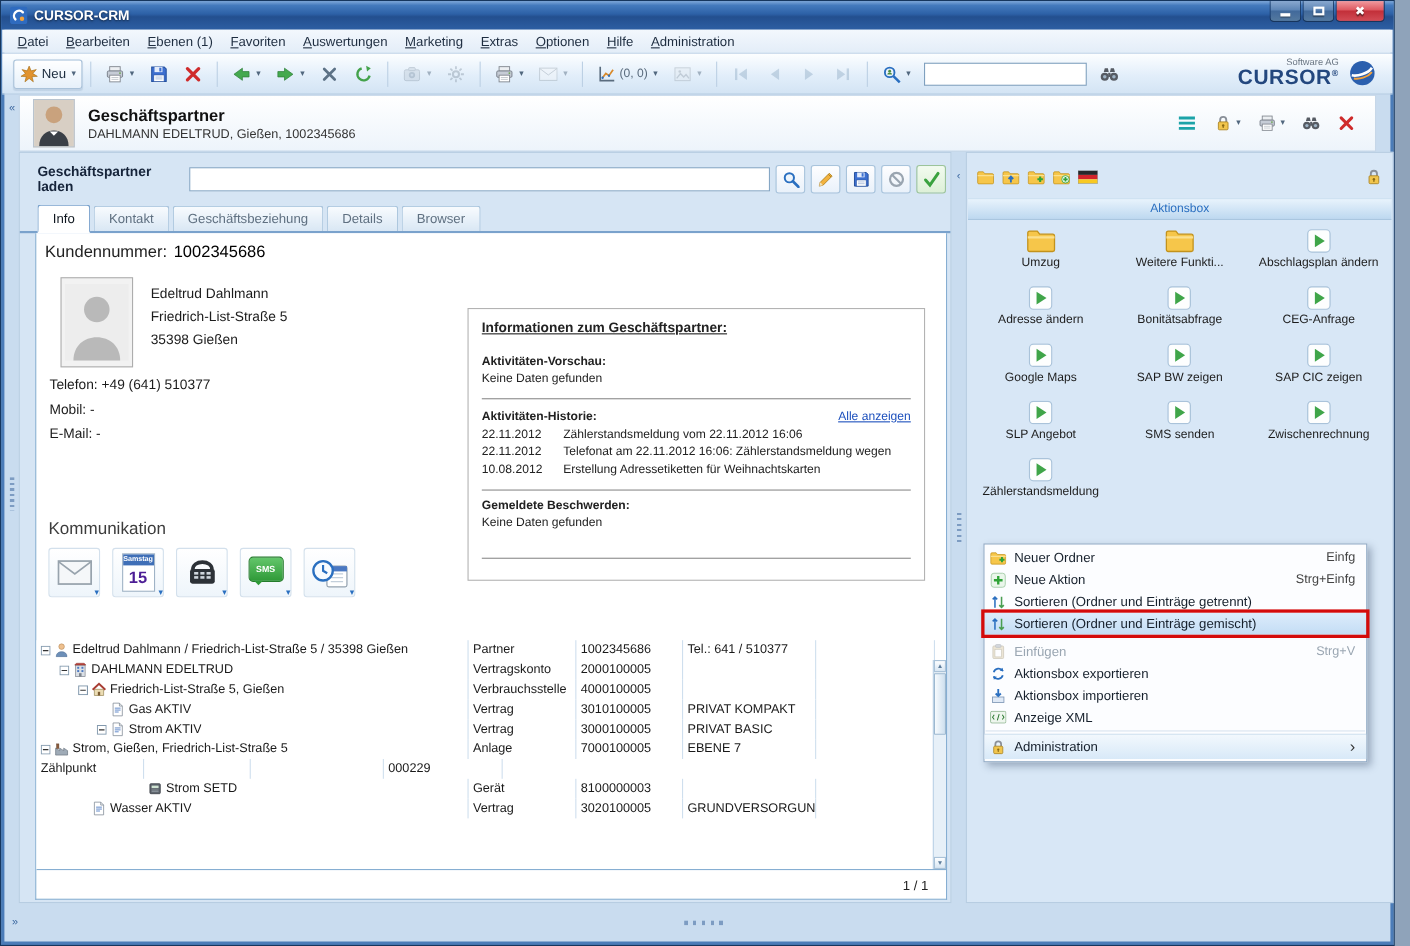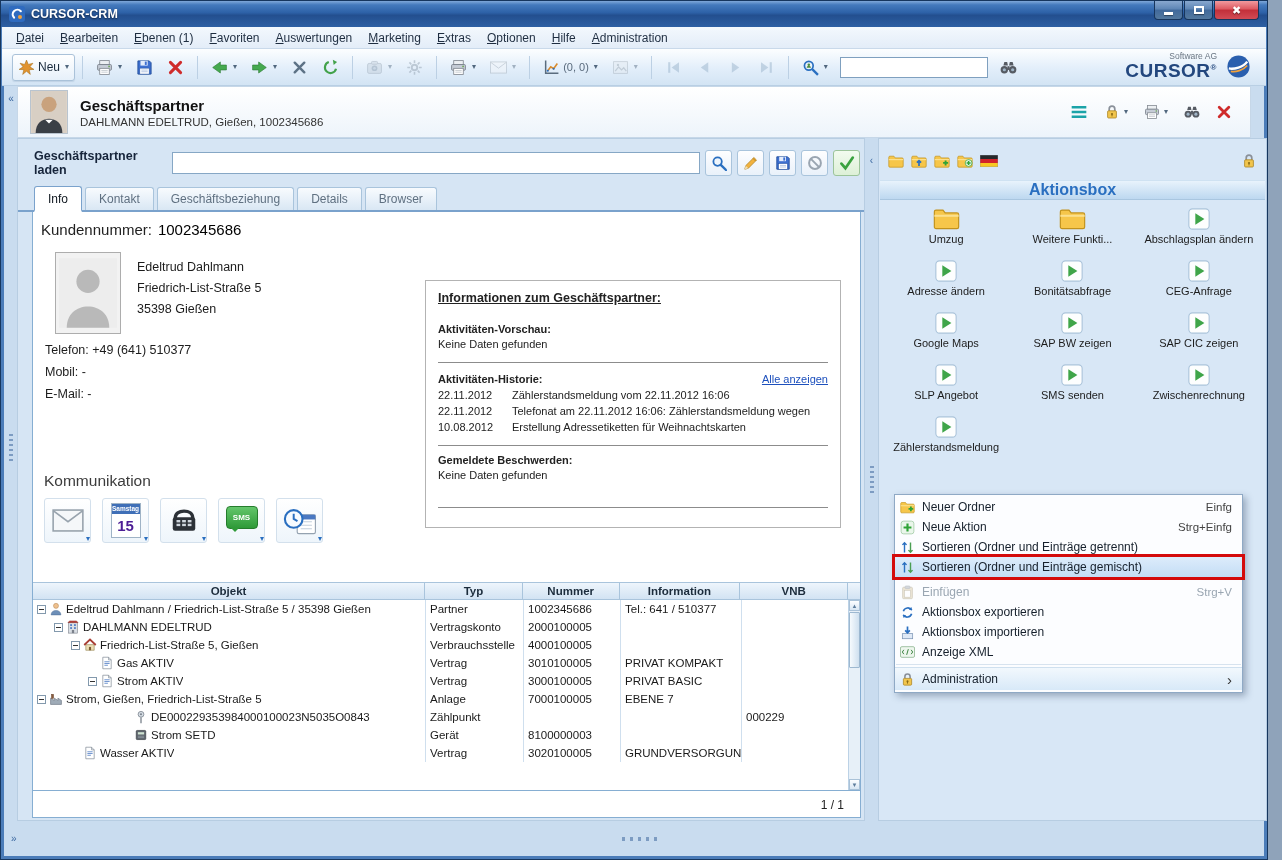--- a/index.html
+++ b/index.html
@@ -107,21 +107,21 @@
 .tt-scroll{position:absolute;top:18px;right:0;bottom:0;width:12px;background:#e7f0f8;border-left:1px solid #bcd2e6}
 .sb-btn{position:absolute;left:0;right:0;height:11px;font-size:6px;color:#5e7d9c;text-align:center;line-height:11px;background:linear-gradient(#fdfeff,#d8e6f3);border:1px solid #aac2d8}
 .sb-btn.up{top:0}.sb-btn.down{bottom:0}
 .sb-thumb{position:absolute;top:12px;left:0;right:0;height:56px;background:linear-gradient(90deg,#f6fafd,#cfe0ef);border:1px solid #9db8d0;border-radius:1px}
 .pager{position:absolute;right:16px;top:586px;font-size:12px;color:#222}
 
 .right-panel{position:absolute;top:137px;left:877px;width:389px;height:683px;background:#d8e7f6;border:1px solid #b7cde2}
 .rp-toolbar{height:26px;margin-top:9px;display:flex;align-items:center;gap:7px;padding:0 9px}
 .rp-btn{display:flex;align-items:center}
 .rp-btn.right{margin-left:auto}
-.rp-title{height:20px;margin:6px 1px 0;background:linear-gradient(#e8f3fc,#bdd8f0);border-top:1px solid #cfe2f2;border-bottom:1px solid #a9c6e0;display:flex;align-items:center;justify-content:center;font-size:16px;font-weight:bold;color:#2a6fc0}
+.rp-title{height:20px;margin:6px 1px 0;background:linear-gradient(#e8f3fc,#bdd8f0);border-top:1px solid #cfe2f2;border-bottom:1px solid #a9c6e0;display:flex;align-items:center;justify-content:center;font-size:11px;font-weight:normal;color:#2a6fc0}
 .action-grid{display:grid;grid-template-columns:1fr 1fr 1fr;row-gap:15px;padding:8px 4px 0;text-align:center}
 .action{display:flex;flex-direction:column;align-items:center;gap:3px}
 .action-label{font-size:11px;color:#1c1c1c;white-space:nowrap}
 .context-menu{position:absolute;left:15px;top:355px;width:349px;background:#fcfdff;border:1px solid #8fa9c5;box-shadow:3px 3px 7px rgba(30,50,80,.35);padding:2px 0;z-index:10}
 .mi{display:flex;align-items:center;height:20px;padding:0 10px 0 5px;gap:7px;font-size:12px;color:#16202c}
 .mi-label{flex:1;white-space:nowrap;overflow:hidden}
 .mi-short{color:#444;font-size:11.5px;margin-left:14px}
 .mi.disabled{color:#9aa6b2}
 .mi.disabled .icon{opacity:.45}
 .mi.disabled .mi-short{color:#9aa6b2}
@@ -604,28 +604,20 @@
                 <rect x="10" y="5.5" width="13" height="3.4" fill="#4a78c2"></rect>
                 <path d="M12.5 10.5h8M12.5 13h8M12.5 15.5h8" stroke="#c3cfdb" stroke-width="0.8"></path>
                 <circle cx="7.5" cy="8.5" r="6.3" fill="#f7fbff" stroke="#2a6fc0" stroke-width="1.5"></circle>
                 <path d="M7.5 4.8v3.7l2.7 1.6" fill="none" stroke="#2a6fc0" stroke-width="1.4"></path>
               </svg>
             </span>
             <span class="comm-dd">▾</span>
           </div>
         </div>
       <div class="tree-table">
-        <div class="tt-header" id="tt-header">
-            <div class="tt-hcell c0">Objekt</div>
-            <div class="tt-hcell c1">Typ</div>
-            <div class="tt-hcell c2">Nummer</div>
-            <div class="tt-hcell c3">Information</div>
-            <div class="tt-hcell c4">VNB</div>
-            <div class="tt-corner"></div>
-          </div>
         <div id="tt-body">
             <div class="tt-row">
               <div class="tt-cell c0" style="padding-left: 4px;">
                 <span class="expander">
                   <svg viewBox="0 0 9 9">
                     <rect x="0.5" y="0.5" width="8" height="8" fill="#fff" stroke="#8399ad"></rect>
                     <path d="M2 4.5h5" stroke="#333" stroke-width="1"></path>
                   </svg>
                 </span>
                 <span class="icon" style="width: 14px; height: 14px;">
@@ -745,31 +737,20 @@
                   </svg>
                 </span>
                 <span class="tt-text">Strom, Gießen, Friedrich-List-Straße 5</span>
               </div>
               <div class="tt-cell c1">Anlage</div>
               <div class="tt-cell c2">7000100005</div>
               <div class="tt-cell c3">EBENE 7</div>
               <div class="tt-cell c4"></div>
             </div>
             <div class="tt-row">
-              <div class="tt-cell c0" style="padding-left: 89px;">
-                <span class="exp-spacer"></span>
-                <span class="icon" style="width: 14px; height: 14px;">
-                  <svg viewBox="0 0 16 16">
-                    <path d="M8 8.4V15" stroke="#79828c" stroke-width="1.5"></path>
-                    <circle cx="8" cy="4.9" r="3.3" fill="#d6dde4" stroke="#79828c" stroke-width="0.9"></circle>
-                    <circle cx="8" cy="4.9" r="1.2" fill="#79828c"></circle>
-                  </svg>
-                </span>
-                <span class="tt-text">DE000229353984000100023N5035O0843</span>
-              </div>
               <div class="tt-cell c1">Zählpunkt</div>
               <div class="tt-cell c2"></div>
               <div class="tt-cell c3"></div>
               <div class="tt-cell c4">000229</div>
             </div>
             <div class="tt-row">
               <div class="tt-cell c0" style="padding-left: 89px;">
                 <span class="exp-spacer"></span>
                 <span class="icon" style="width: 14px; height: 14px;">
                   <svg viewBox="0 0 16 16">

